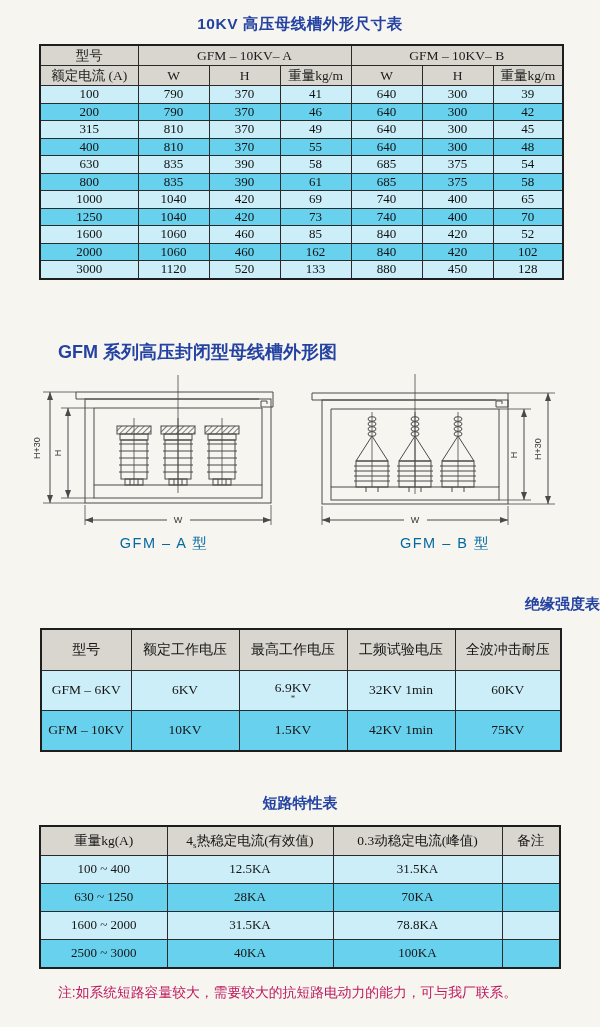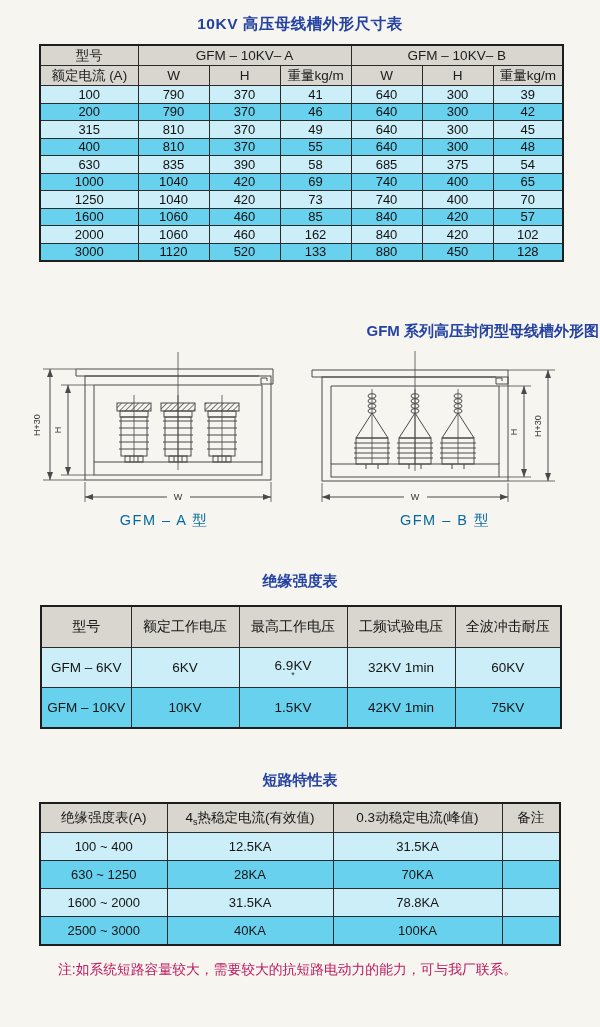--- a/index.html
+++ b/index.html
@@ -6,40 +6,40 @@
   body{
     width:600px;height:1027px;overflow:hidden;
     background:var(--page_bg,#f7f5f0);
     font-family:"Liberation Sans","DejaVu Sans",sans-serif;
     color:#1c1c1c;
   }
   .main-title{
     margin:14px 0 9px 0;text-align:center;
     color:var(--title_blue,#2342a2);font-size:15.5px;font-weight:700;letter-spacing:.5px;
   }
-  table{border-collapse:collapse;table-layout:fixed;}
+  table{border-collapse:collapse;table-layout:fixed;font-family:Liberation Serif, serif;}
   
   .t1{margin-left:39px;width:523px;border:2px solid var(--border_dark,#1e1e1e);}
   .t1 th,.t1 td{border:1px solid #2a2a2a;text-align:center;vertical-align:middle;padding:0;overflow:hidden;white-space:nowrap;}
   .t1 thead th{background:var(--header_bg,#d8d6cf);font-weight:400;font-size:13.5px;height:19px;}
   .t1 tbody td{font-size:13px;height:16.5px;color:#101010;}
   .t1 tbody tr:nth-child(odd){background:var(--row_light,#cbeef8);}
   .t1 tbody tr:nth-child(even){background:var(--row_dark,#68d1ee);}
   
-  .section-title{margin:60px 1px 0 58px;color:var(--title_blue,#2342a2);font-size:15px;font-weight:700;text-align:right;}
+  .section-title{margin:60px 1px 0 58px;color:var(--title_blue,#2342a2);font-size:18px;font-weight:700;}
   .diagrams{display:flex;margin:8px 0 0 28px;}
   .figure{display:flex;flex-direction:column;align-items:center;}
   .figure svg{display:block;}
   .caption{margin-top:2px;font-size:14.5px;color:#0369a1;letter-spacing:1.5px;}
   .dwg{stroke:#4a4a4a;fill:none;stroke-width:1;}
   .dwg text{stroke:none;fill:#333;font-size:9px;font-family:"Liberation Sans",sans-serif;}
   .arr{fill:#4a4a4a;stroke:none;}
   
   .center-title{text-align:center;color:var(--title_blue,#2342a2);font-size:15px;font-weight:700;}
-  .t2-title{margin-top:42px;}
+  .t2-title{margin-top:42px;text-align:right;}
   .t2{margin:14px 0 0 40px;width:520px;border:2px solid var(--border_dark,#1e1e1e);}
   .t2 th,.t2 td{border:1px solid #2a2a2a;text-align:center;padding:0;color:#141414;overflow:hidden;}
   .t2 thead th{background:var(--header_bg,#d8d6cf);font-weight:400;font-size:14px;height:40px;}
   .t2 tbody td{font-size:13.5px;height:39px;}
   .t2 tbody tr:nth-child(1){background:var(--row_light,#cbeef8);}
   .t2 tbody tr:nth-child(2){background:var(--row_dark,#68d1ee);padding-left:8px;}
   .ast{font-size:9px;line-height:4px;color:#333;}
   
   .t3-title{margin-top:42px;}
   .t3{margin:12px 0 0 39px;width:520px;border:2px solid var(--border_dark,#1e1e1e);}
@@ -123,20 +123,29 @@
       <tr>
         <td>630</td>
         <td>835</td>
         <td>390</td>
         <td>58</td>
         <td>685</td>
         <td>375</td>
         <td>54</td>
       </tr>
       <tr>
+        <td>800</td>
+        <td>835</td>
+        <td>390</td>
+        <td>61</td>
+        <td>685</td>
+        <td>375</td>
+        <td>58</td>
+      </tr>
+      <tr>
         <td>1000</td>
         <td>1040</td>
         <td>420</td>
         <td>69</td>
         <td>740</td>
         <td>400</td>
         <td>65</td>
       </tr>
       <tr>
         <td>1250</td>
@@ -147,21 +156,21 @@
         <td>400</td>
         <td>70</td>
       </tr>
       <tr>
         <td>1600</td>
         <td>1060</td>
         <td>460</td>
         <td>85</td>
         <td>840</td>
         <td>420</td>
-        <td>57</td>
+        <td>52</td>
       </tr>
       <tr>
         <td>2000</td>
         <td>1060</td>
         <td>460</td>
         <td>162</td>
         <td>840</td>
         <td>420</td>
         <td>102</td>
       </tr>
@@ -375,21 +384,21 @@
 
 <table class="t3">
   <colgroup>
     <col style="width:127px">
       <col style="width:166px">
       <col style="width:169px">
       <col style="width:58px">
   </colgroup>
   <thead>
     <tr>
-      <th>绝缘强度表(A)</th>
+      <th>重量kg(A)</th>
       <th>
         <span>4</span><span class="subs">s</span><span>热稳定电流(有效值)</span>
       </th>
       <th>0.3动稳定电流(峰值)</th>
       <th>备注</th>
     </tr>
   </thead>
   <tbody>
     <tr>
       <td>100 ~ 400</td>

